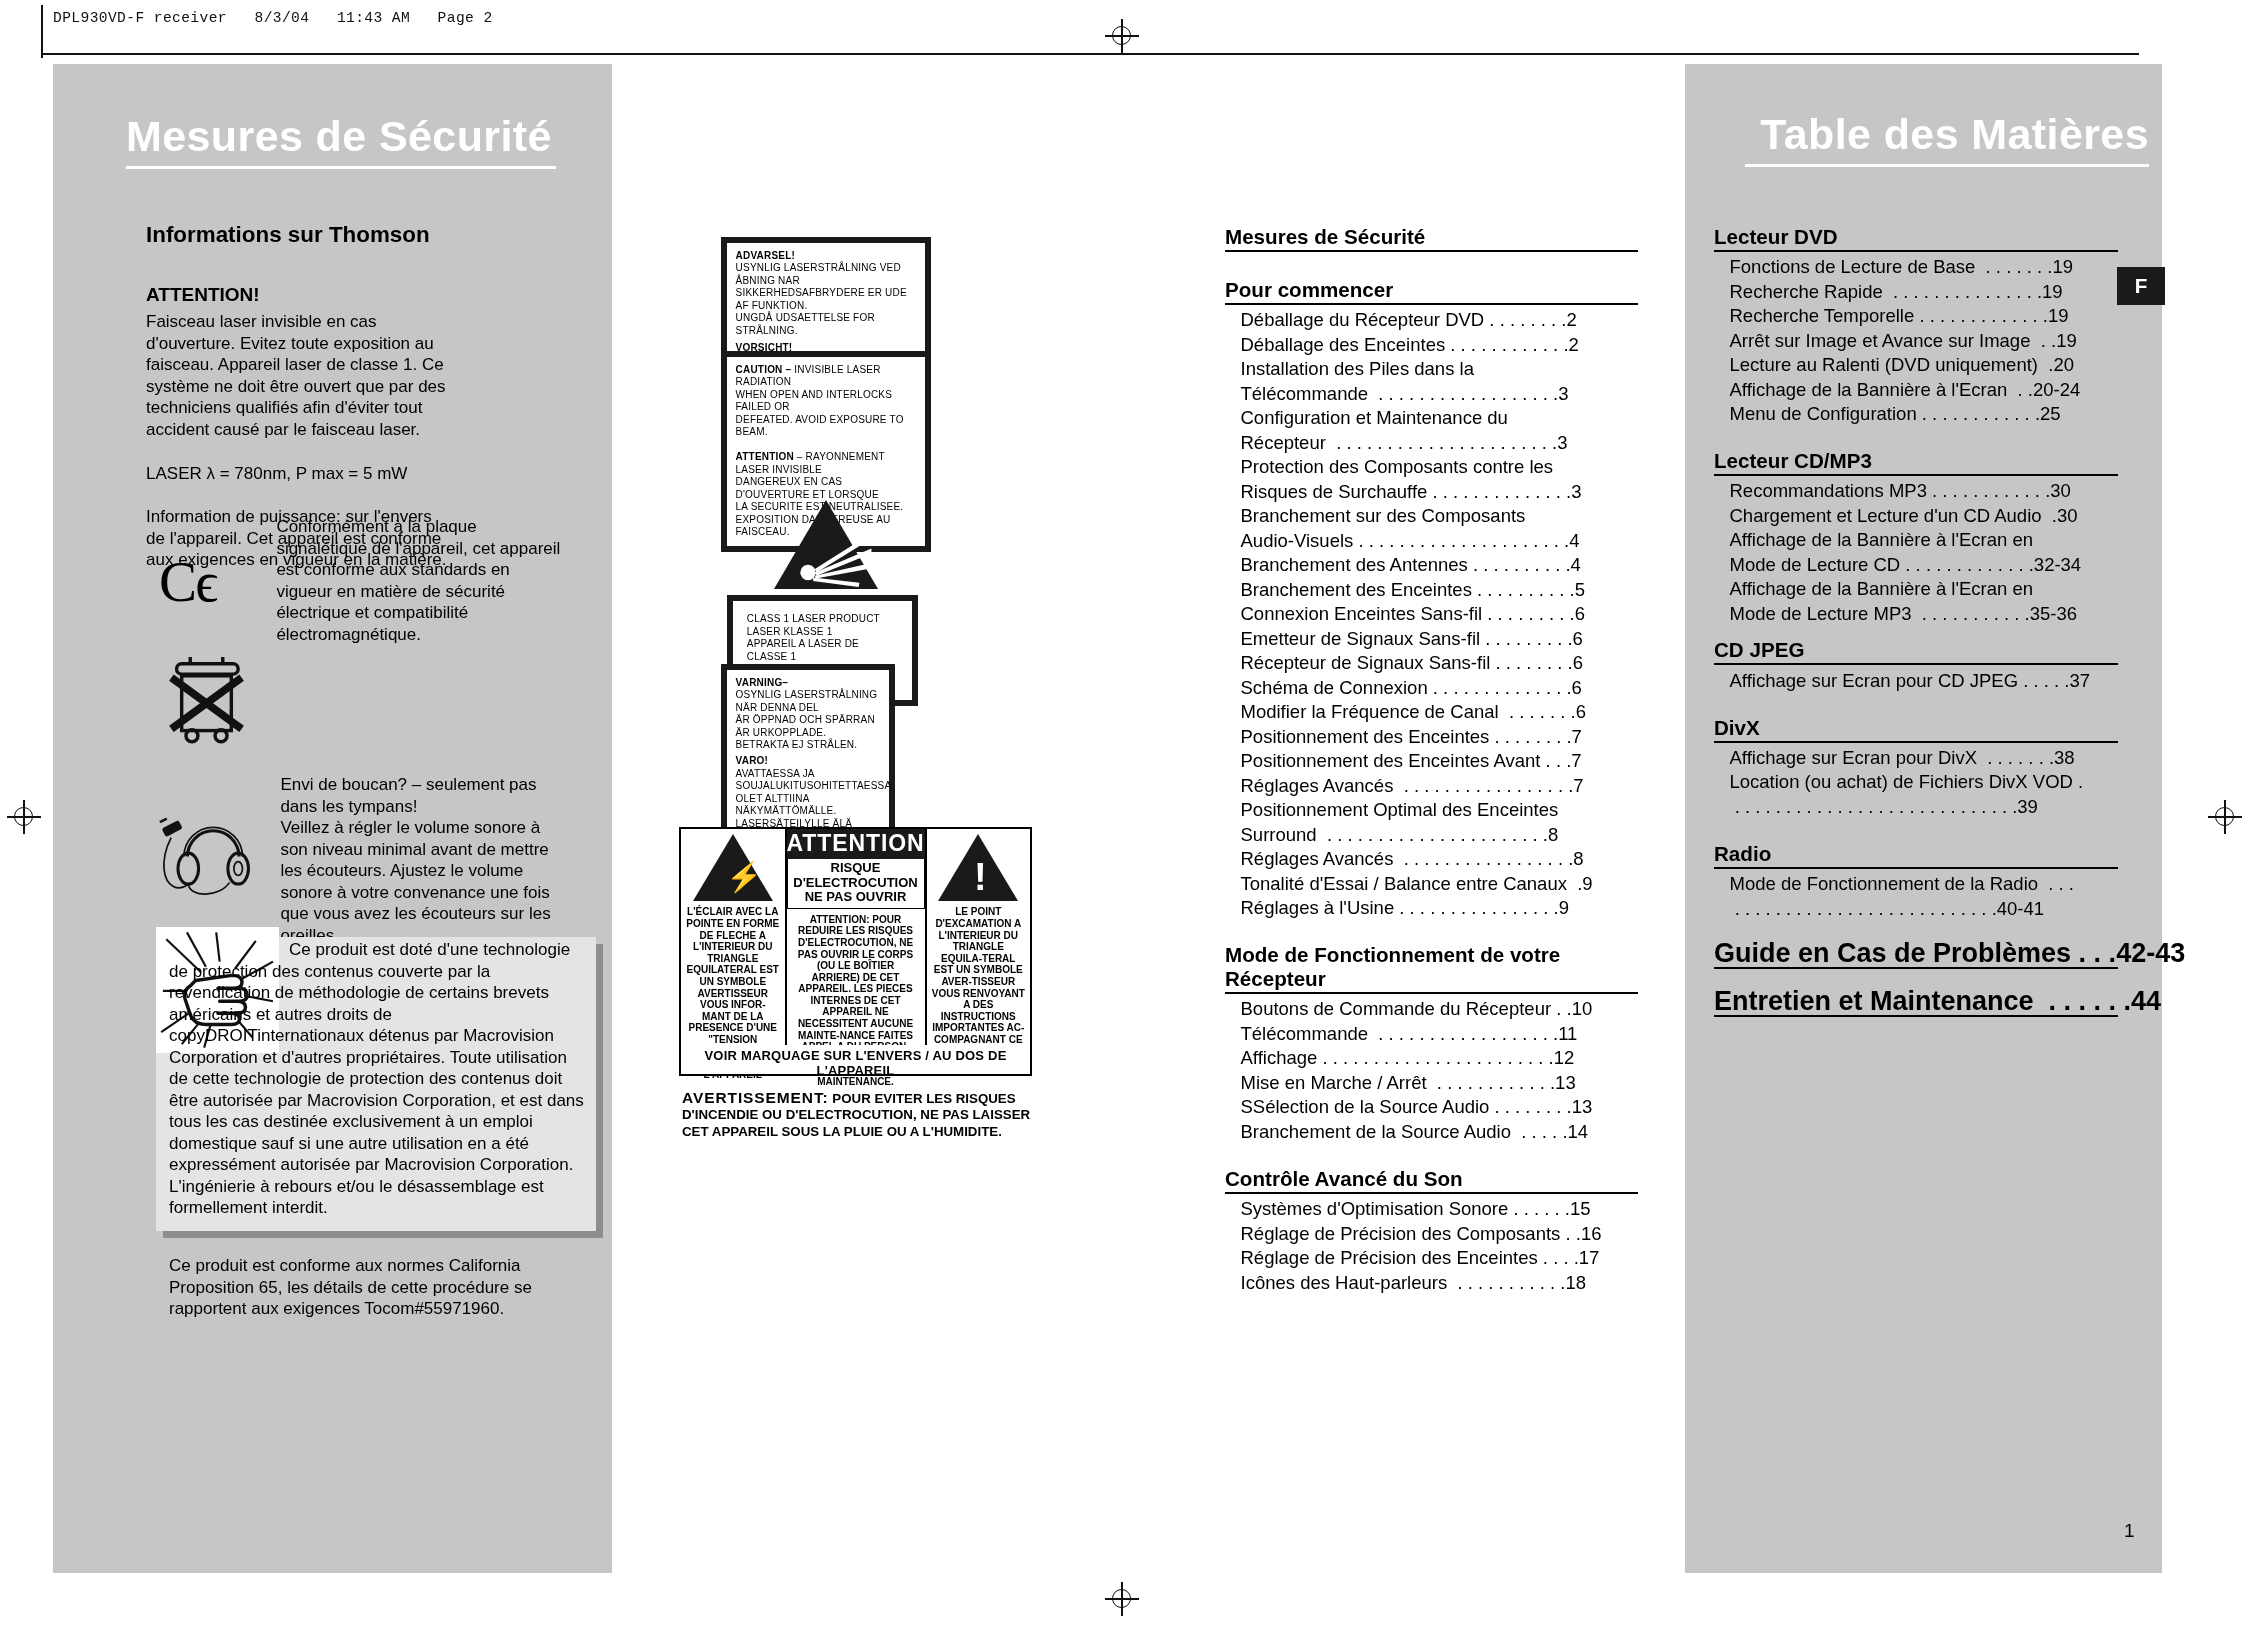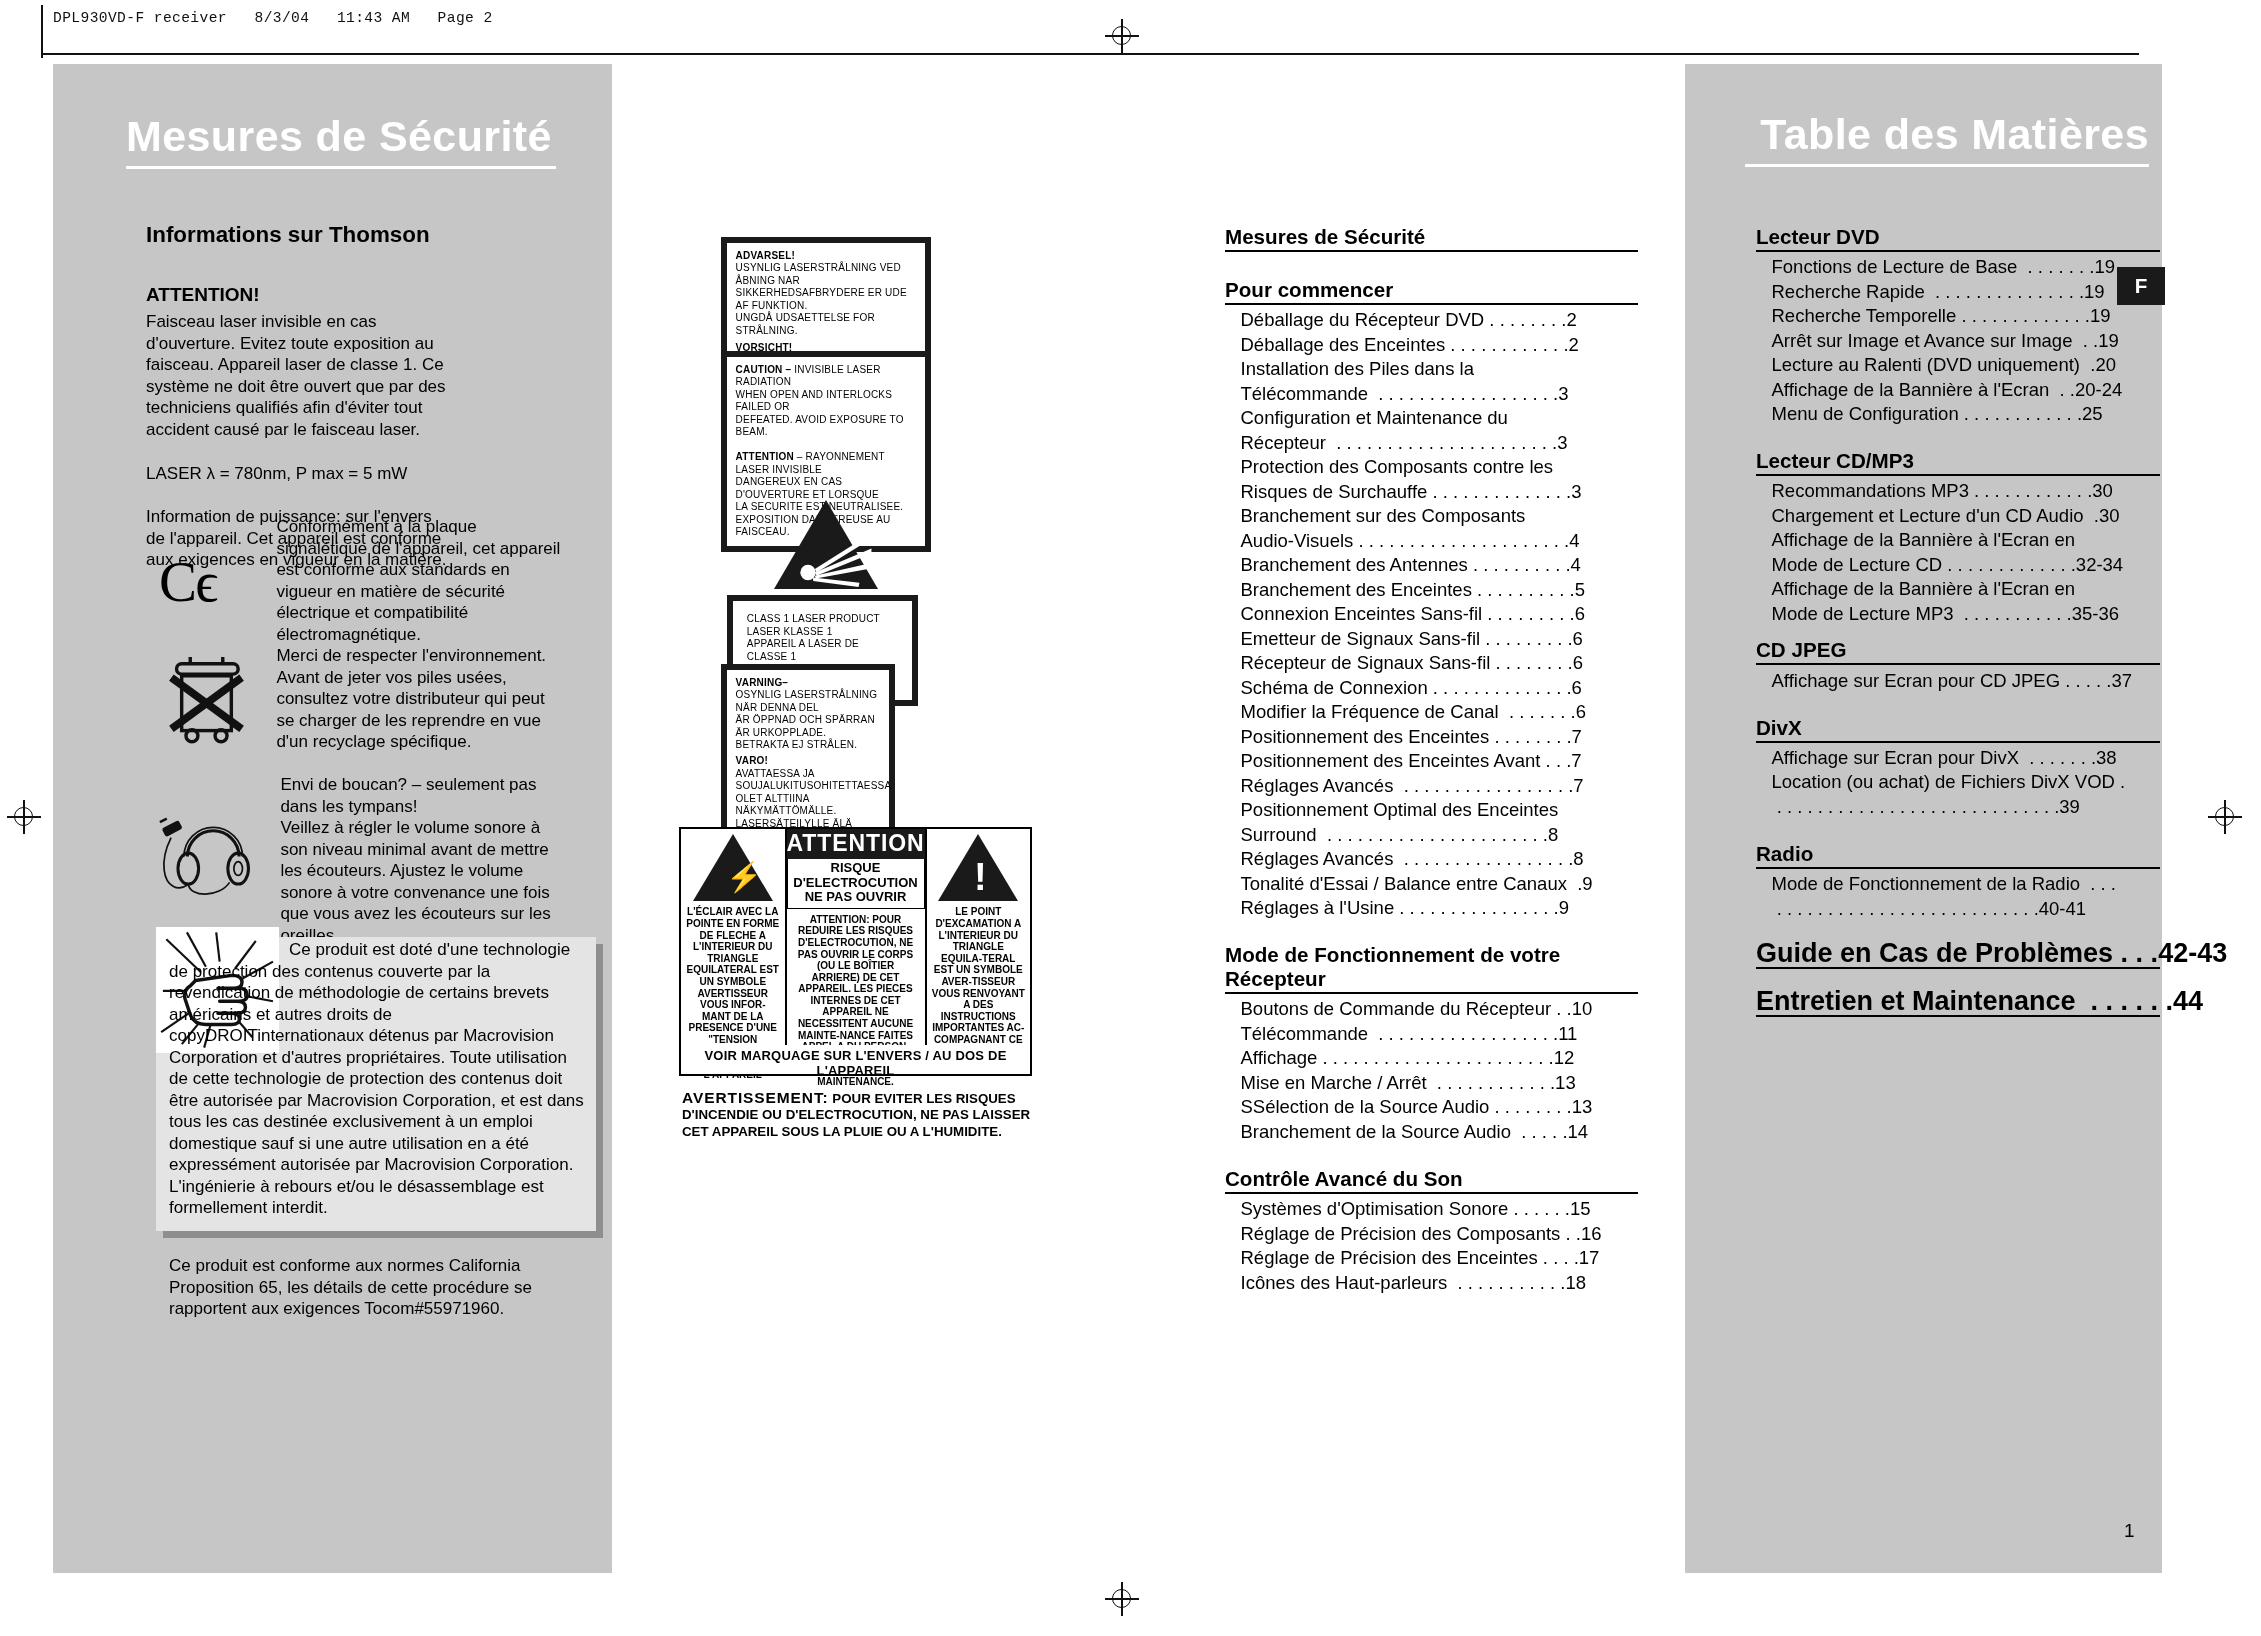--- a/index.html
+++ b/index.html
@@ -116,21 +116,20 @@
         <rect x="26" y="36" width="58" height="64" fill="none" stroke="#111" stroke-width="4"></rect>
         <rect x="20" y="22" width="72" height="12" rx="6" fill="none" stroke="#111" stroke-width="4"></rect>
         <line x1="36" y1="22" x2="36" y2="14" stroke="#111" stroke-width="4"></line>
         <line x1="74" y1="22" x2="74" y2="14" stroke="#111" stroke-width="4"></line>
         <circle cx="38" cy="106" r="7" fill="none" stroke="#111" stroke-width="4"></circle>
         <circle cx="72" cy="106" r="7" fill="none" stroke="#111" stroke-width="4"></circle>
         <line x1="14" y1="38" x2="96" y2="98" stroke="#111" stroke-width="9"></line>
         <line x1="96" y1="38" x2="14" y2="98" stroke="#111" stroke-width="9"></line>
       </svg>
     </div>
-    <p class="body" style="flex:1;">Merci de respecter l'environnement. Avant de jeter vos piles usées, consultez votre distributeur qui peut se charger de les reprendre en vue d'un recyclage spécifique.</p>
   </div>
 </div>
 
 <div class="col" style="left:159px;top:774px;width:404px;">
   <div style="display:flex;gap:22.4px;">
     <div style="flex:0 0 95px;position:relative;height:129px;">
       <svg width="99" height="129" viewBox="0 0 115 150">
         <path d="M33 96 A30 30 0 0 1 93 96" fill="none" stroke="#111" stroke-width="3.5"></path>
         <path d="M29 96 A34 34 0 0 1 97 96" fill="none" stroke="#111" stroke-width="2"></path>
         <ellipse cx="34" cy="110" rx="12" ry="18" fill="none" stroke="#111" stroke-width="3.5"></ellipse>
@@ -295,21 +294,21 @@
     <div class="toc-line" style="padding-left: 15.5px;">Affichage . . . . . . . . . . . . . . . . . . . . . . .12</div>
     <div class="toc-line" style="padding-left: 15.5px;">Mise en Marche / Arrêt  . . . . . . . . . . . .13</div>
     <div class="toc-line" style="padding-left: 15.5px;">SSélection de la Source Audio . . . . . . . .13</div>
     <div class="toc-line" style="padding-left: 15.5px;">Branchement de la Source Audio  . . . . .14</div>
     <span class="toc-h" style="margin-top: 22.4px;">Contrôle Avancé du Son</span>
     <div class="toc-line" style="padding-left: 15.5px;">Systèmes d'Optimisation Sonore . . . . . .15</div>
     <div class="toc-line" style="padding-left: 15.5px;">Réglage de Précision des Composants . .16</div>
     <div class="toc-line" style="padding-left: 15.5px;">Réglage de Précision des Enceintes . . . .17</div>
     <div class="toc-line" style="padding-left: 15.5px;">Icônes des Haut-parleurs  . . . . . . . . . . .18</div>
   </div>
-<div class="col" style="left:1756px;top:225px;width:404px;">
+<div class="col" style="left:1714px;top:225px;width:404px;">
     <span class="toc-h">Lecteur DVD</span>
     <div class="toc-line" style="padding-left: 15.5px;">Fonctions de Lecture de Base  . . . . . . .19</div>
     <div class="toc-line" style="padding-left: 15.5px;">Recherche Rapide  . . . . . . . . . . . . . . .19</div>
     <div class="toc-line" style="padding-left: 15.5px;">Recherche Temporelle . . . . . . . . . . . . .19</div>
     <div class="toc-line" style="padding-left: 15.5px;">Arrêt sur Image et Avance sur Image  . .19</div>
     <div class="toc-line" style="padding-left: 15.5px;">Lecture au Ralenti (DVD uniquement)  .20</div>
     <div class="toc-line" style="padding-left: 15.5px;">Affichage de la Bannière à l'Ecran  . .20-24</div>
     <div class="toc-line" style="padding-left: 15.5px;">Menu de Configuration . . . . . . . . . . . .25</div>
     <span class="toc-h" style="margin-top: 22.4px;">Lecteur CD/MP3</span>
     <div class="toc-line" style="padding-left: 15.5px;">Recommandations MP3 . . . . . . . . . . . .30</div>

